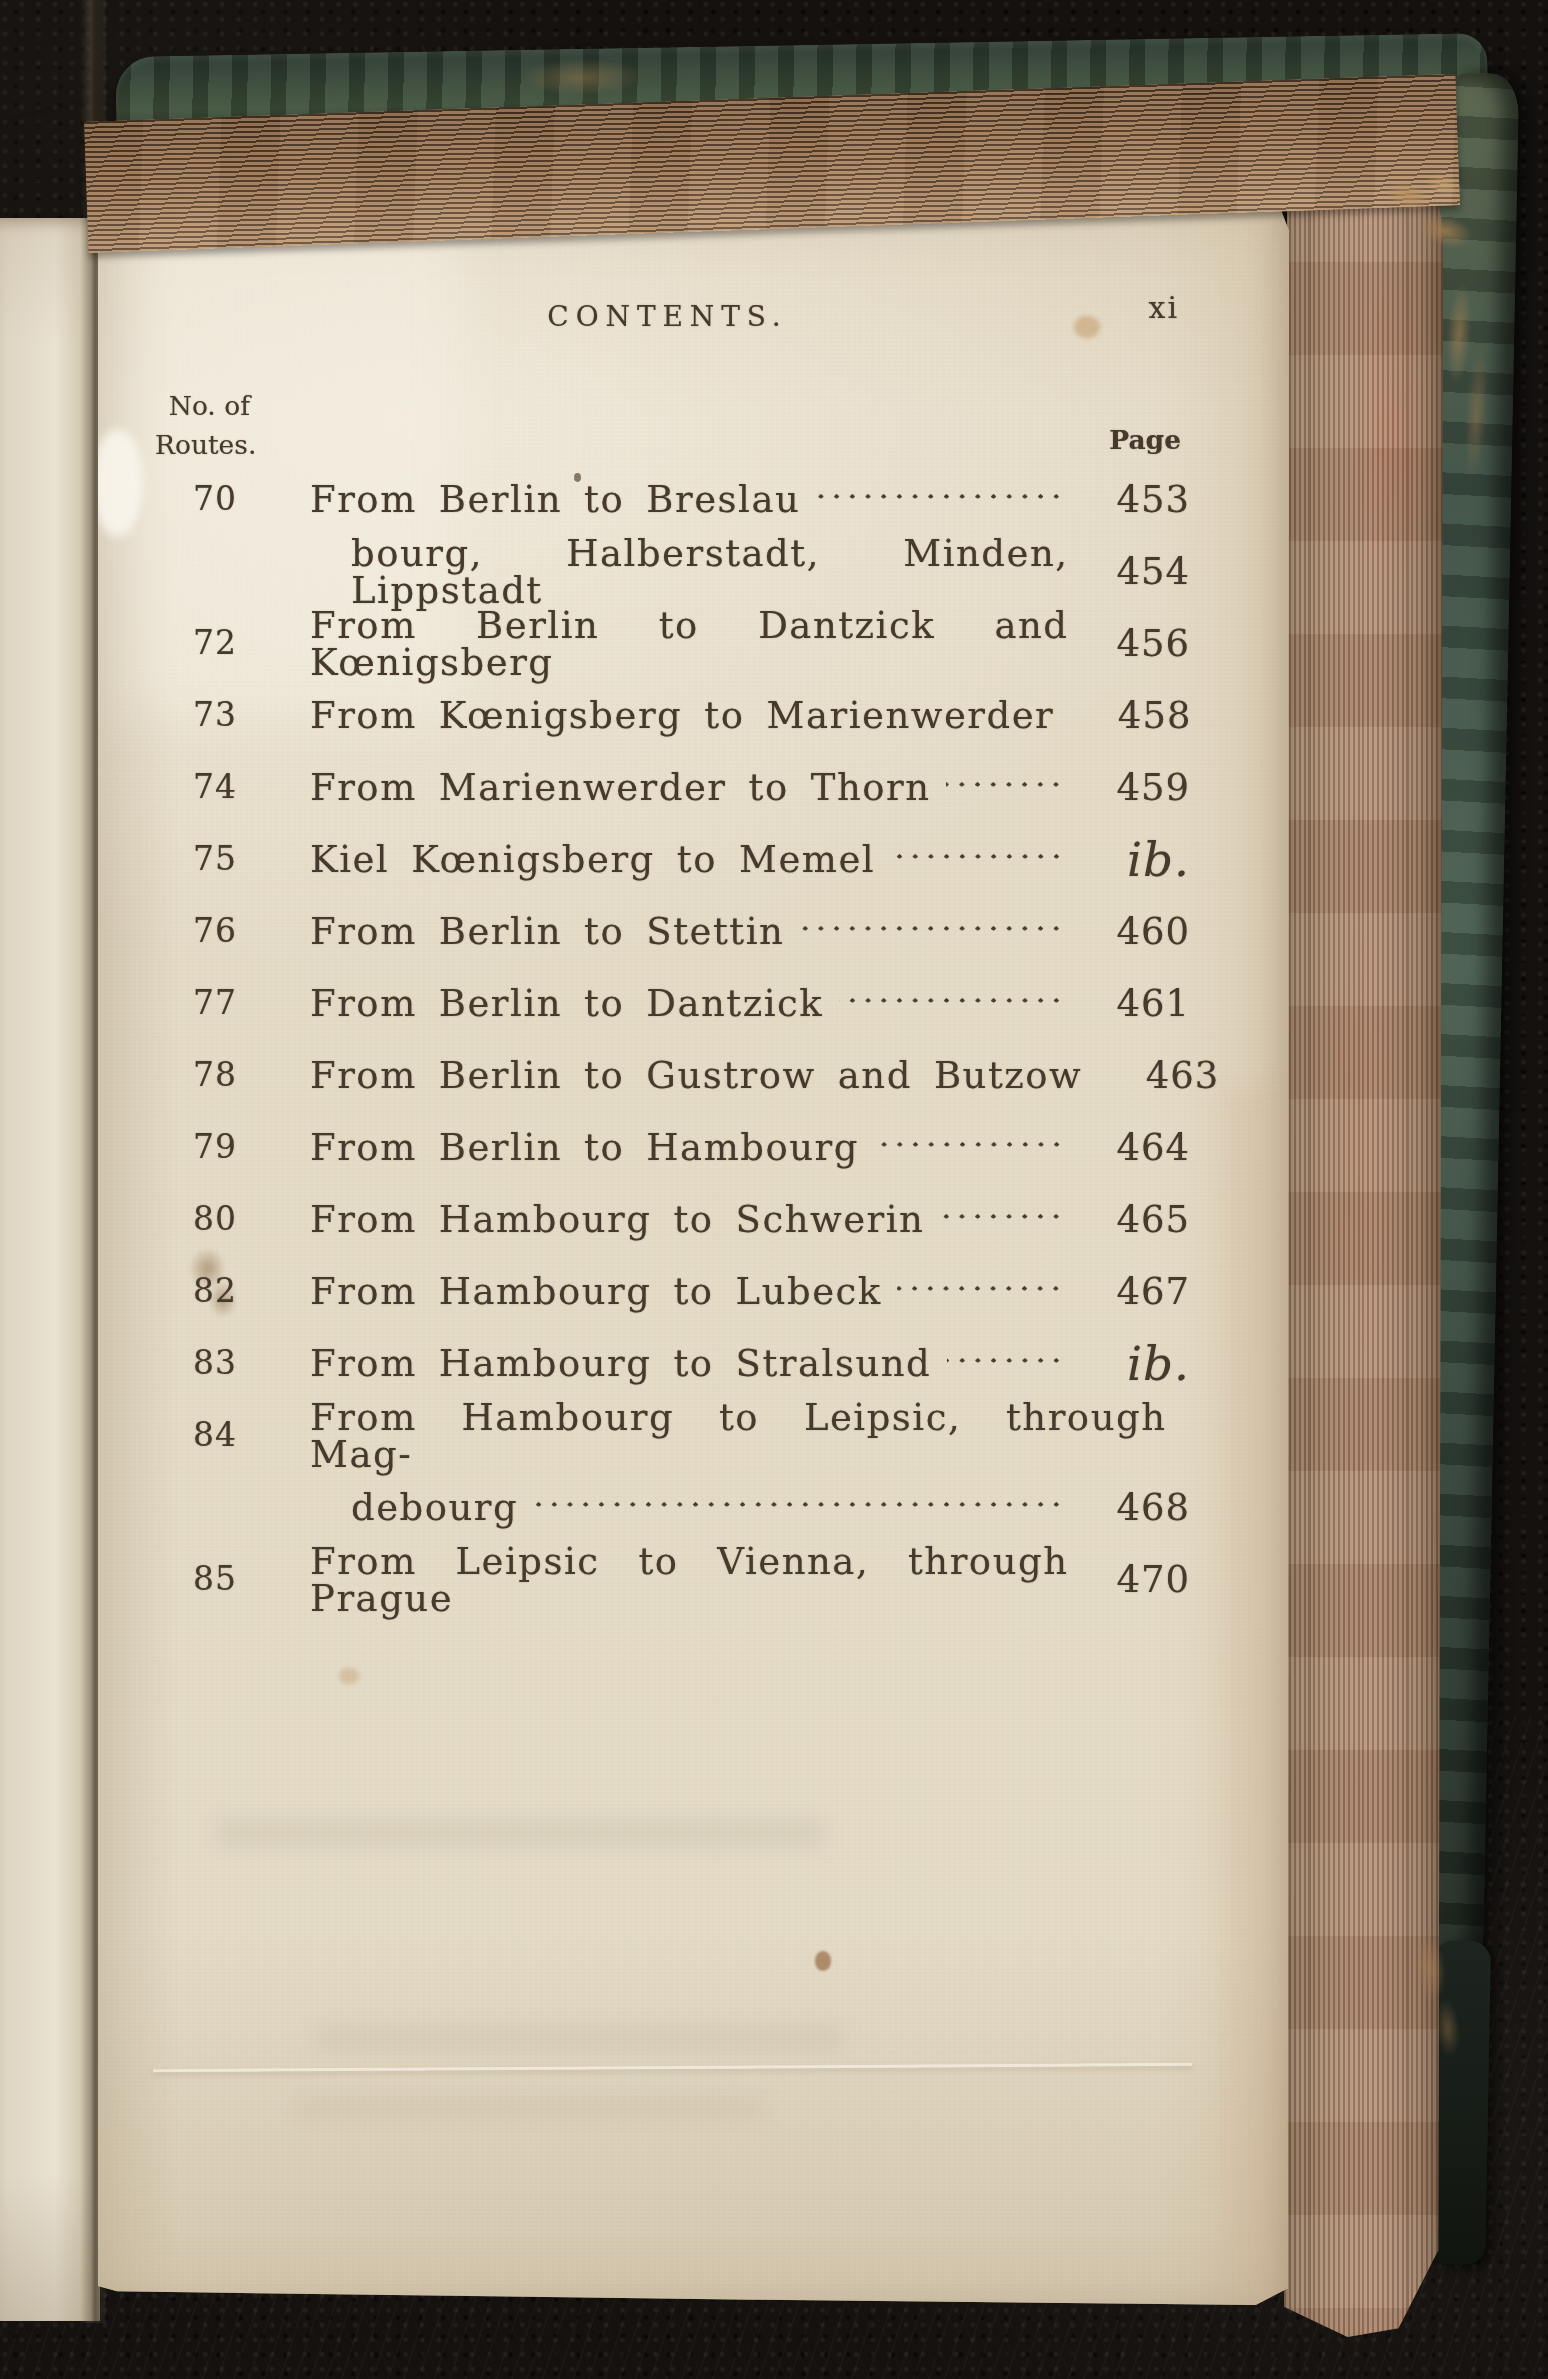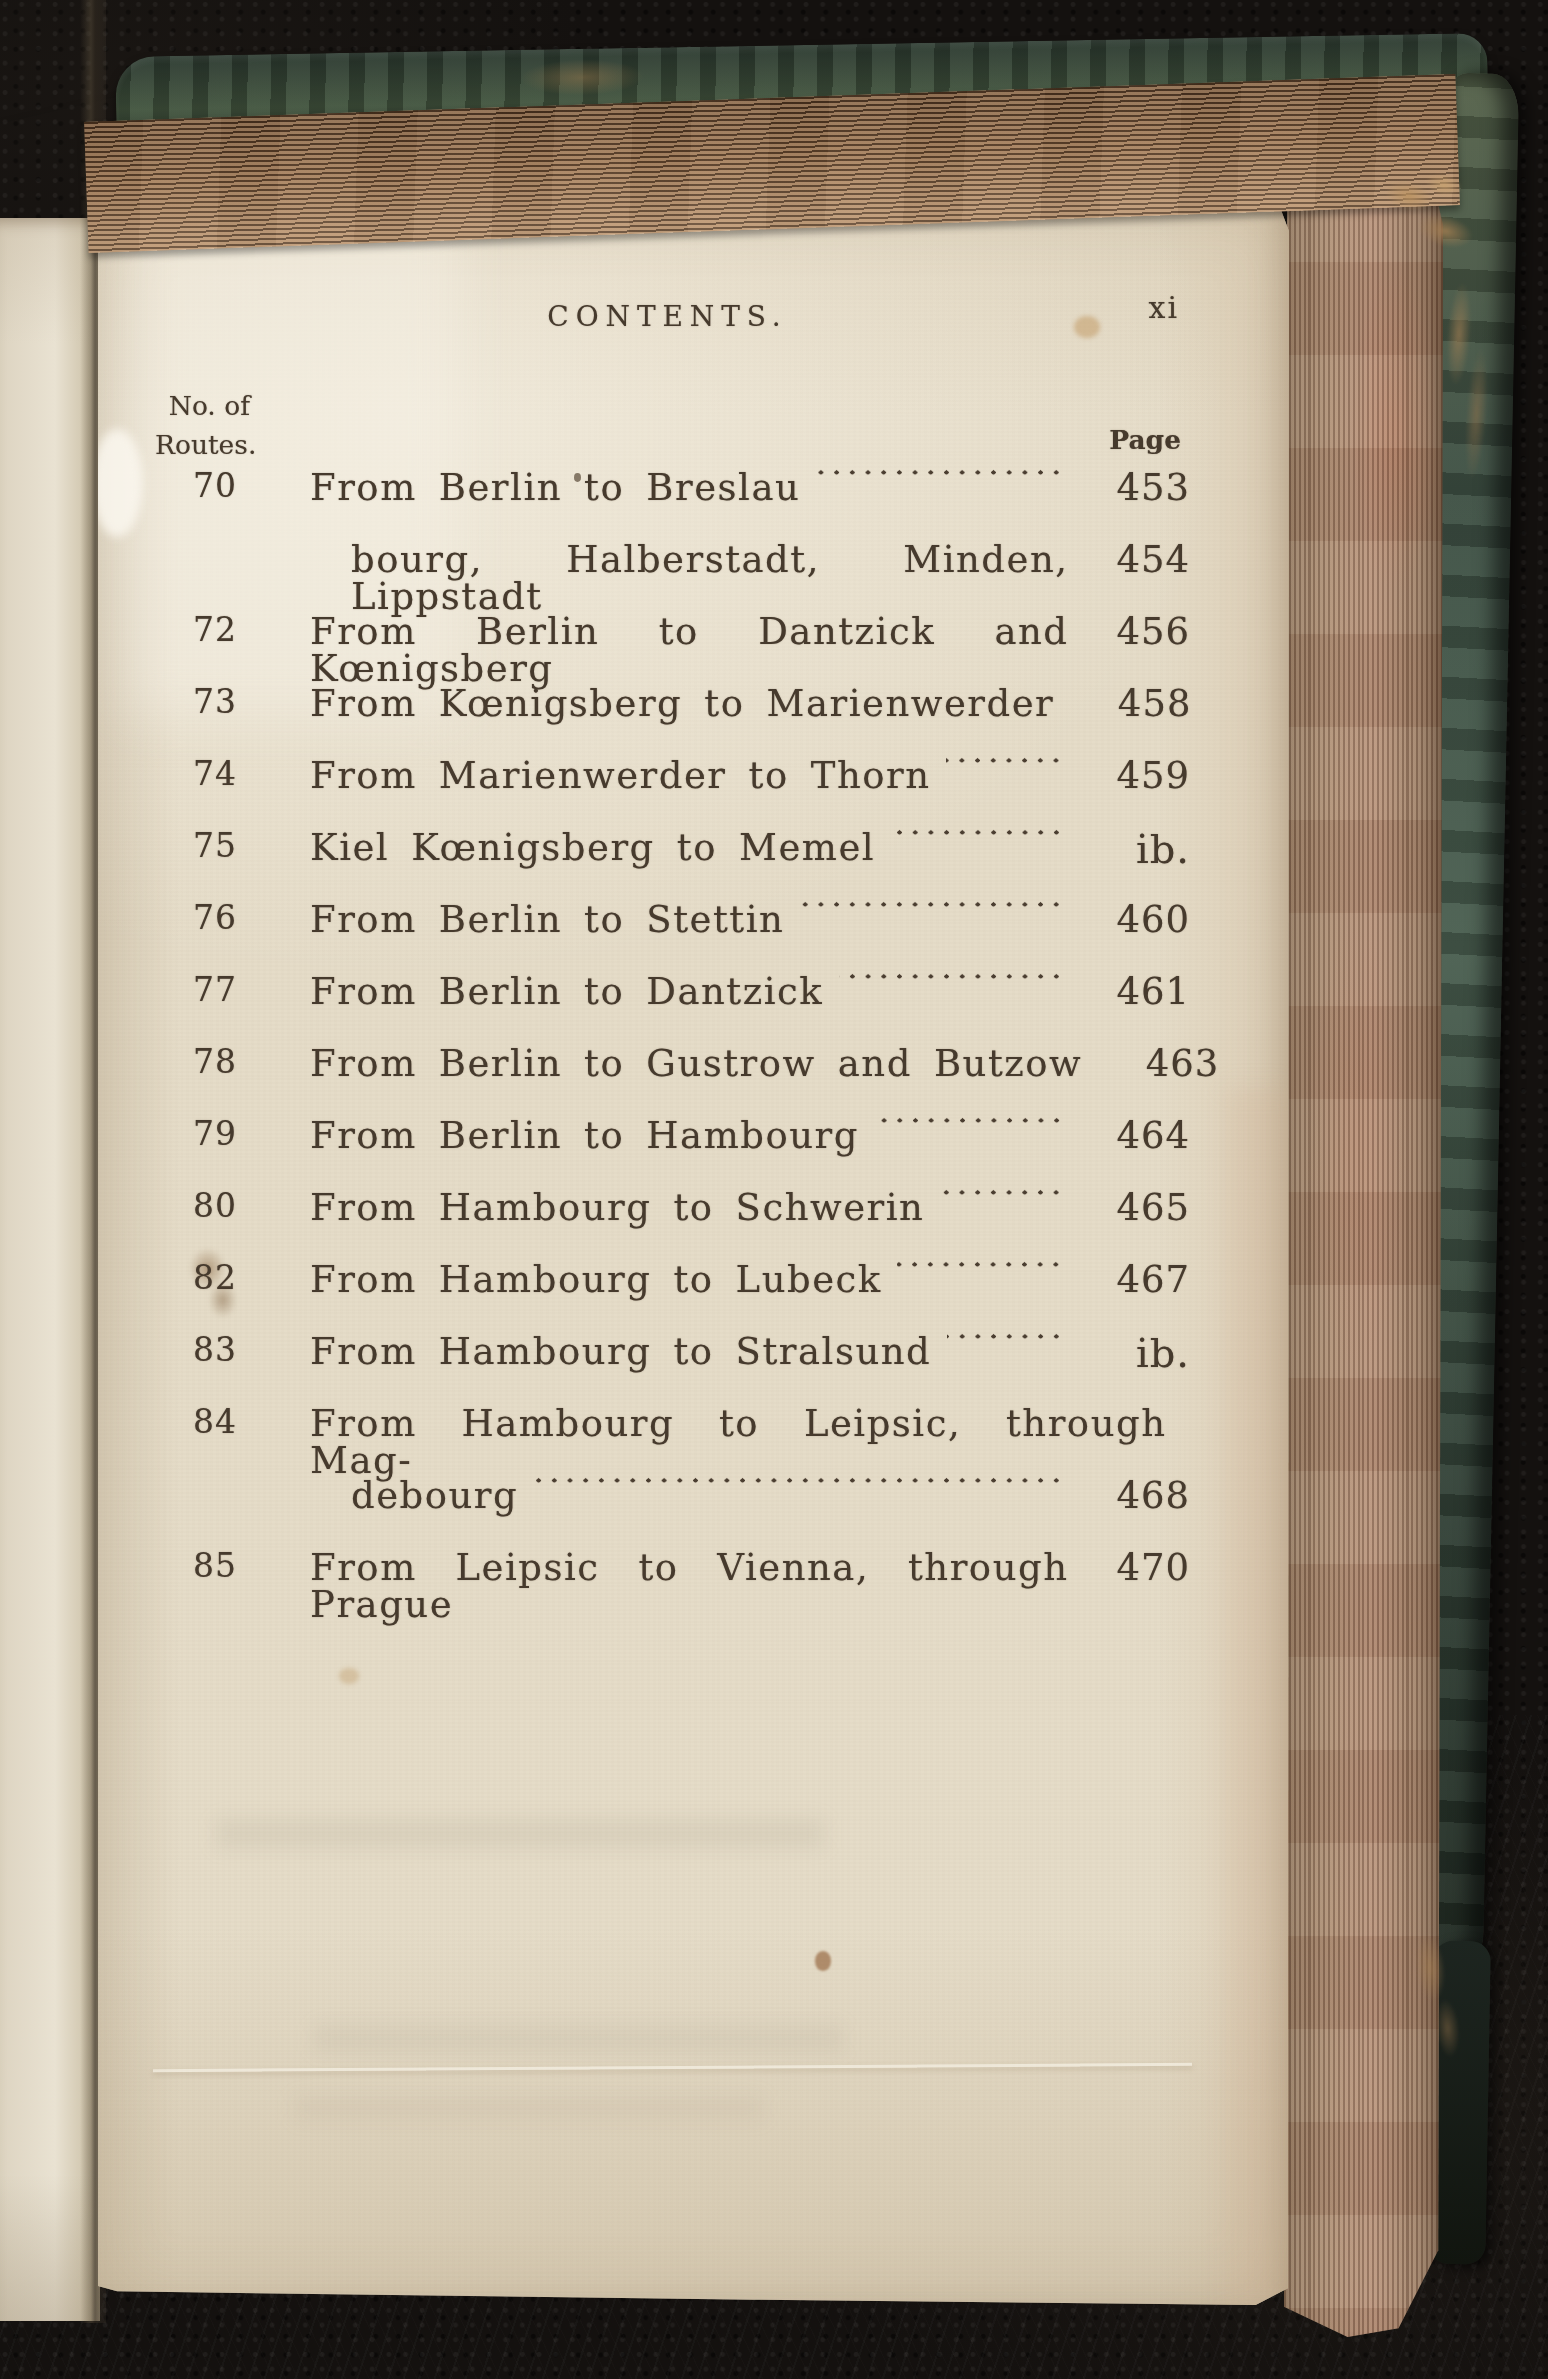--- a/index.html
+++ b/index.html
@@ -160,32 +160,32 @@
   .contents-title{
     position:absolute;left:49px;top:94px;width:1041px;
     text-align:center;font-size:28px;letter-spacing:6.9px;
   }
   .folio{position:absolute;right:110px;top:84px;font-size:30px;letter-spacing:2px;}
   .colhead-left{position:absolute;left:57px;top:180px;font-size:26.5px;line-height:39px;}
   .colhead-left .l1{padding-left:13.7px;}
   .colhead-right{position:absolute;right:108px;top:218px;font-size:26.5px;font-weight:bold;}
 
   .toc{position:absolute;left:49px;top:263px;width:1043px;}
-  .line{display:flex;align-items:flex-start;height:72px;}
+  .line{display:flex;align-items:center;height:72px;}
   .no{flex:0 0 163px;padding-left:46px;font-size:33px;line-height:1;margin-bottom:12.7px;letter-spacing:1px;}
   .desc{font-size:37px;line-height:1;margin-bottom:10.8px;word-spacing:8.8px;letter-spacing:1.5px;white-space:nowrap;}
   .desc.fill{flex:1 1 auto;text-align:justify;text-align-last:justify;margin-right:23.5px;white-space:normal;}
   .desc.indent{padding-left:41px;}
   .leader{
     flex:1 1 29px;height:6.9px;margin:0 23.5px 16.7px 15.7px;
     background:radial-gradient(circle 2.9px at 3.4px 3.4px, #4b3e31 72%, rgba(75,62,49,0) 78%);
     background-size:15.7px 6.9px;background-repeat:repeat-x;background-position:right bottom;
   }
   .pg{flex:0 0 98px;text-align:right;font-size:37px;line-height:1;margin-bottom:10.8px;letter-spacing:1px;}
-  .pg.it{font-size:40px;}
+  .pg.it{font-style:italic;font-size:47px;}
 </style>
 </head>
 <body data-name="book-photo">
 
 <div class="cover" data-name="book-cover-background"></div>
 <div class="cover-scratches" data-name="cover-scratch-texture"></div>
 
 <div class="green-curl" data-name="leather-board-edge-top-left"></div>
 <div class="green-top" data-name="leather-board-edge-top"></div>
 <div class="green-right" data-name="leather-board-edge-right"></div>

